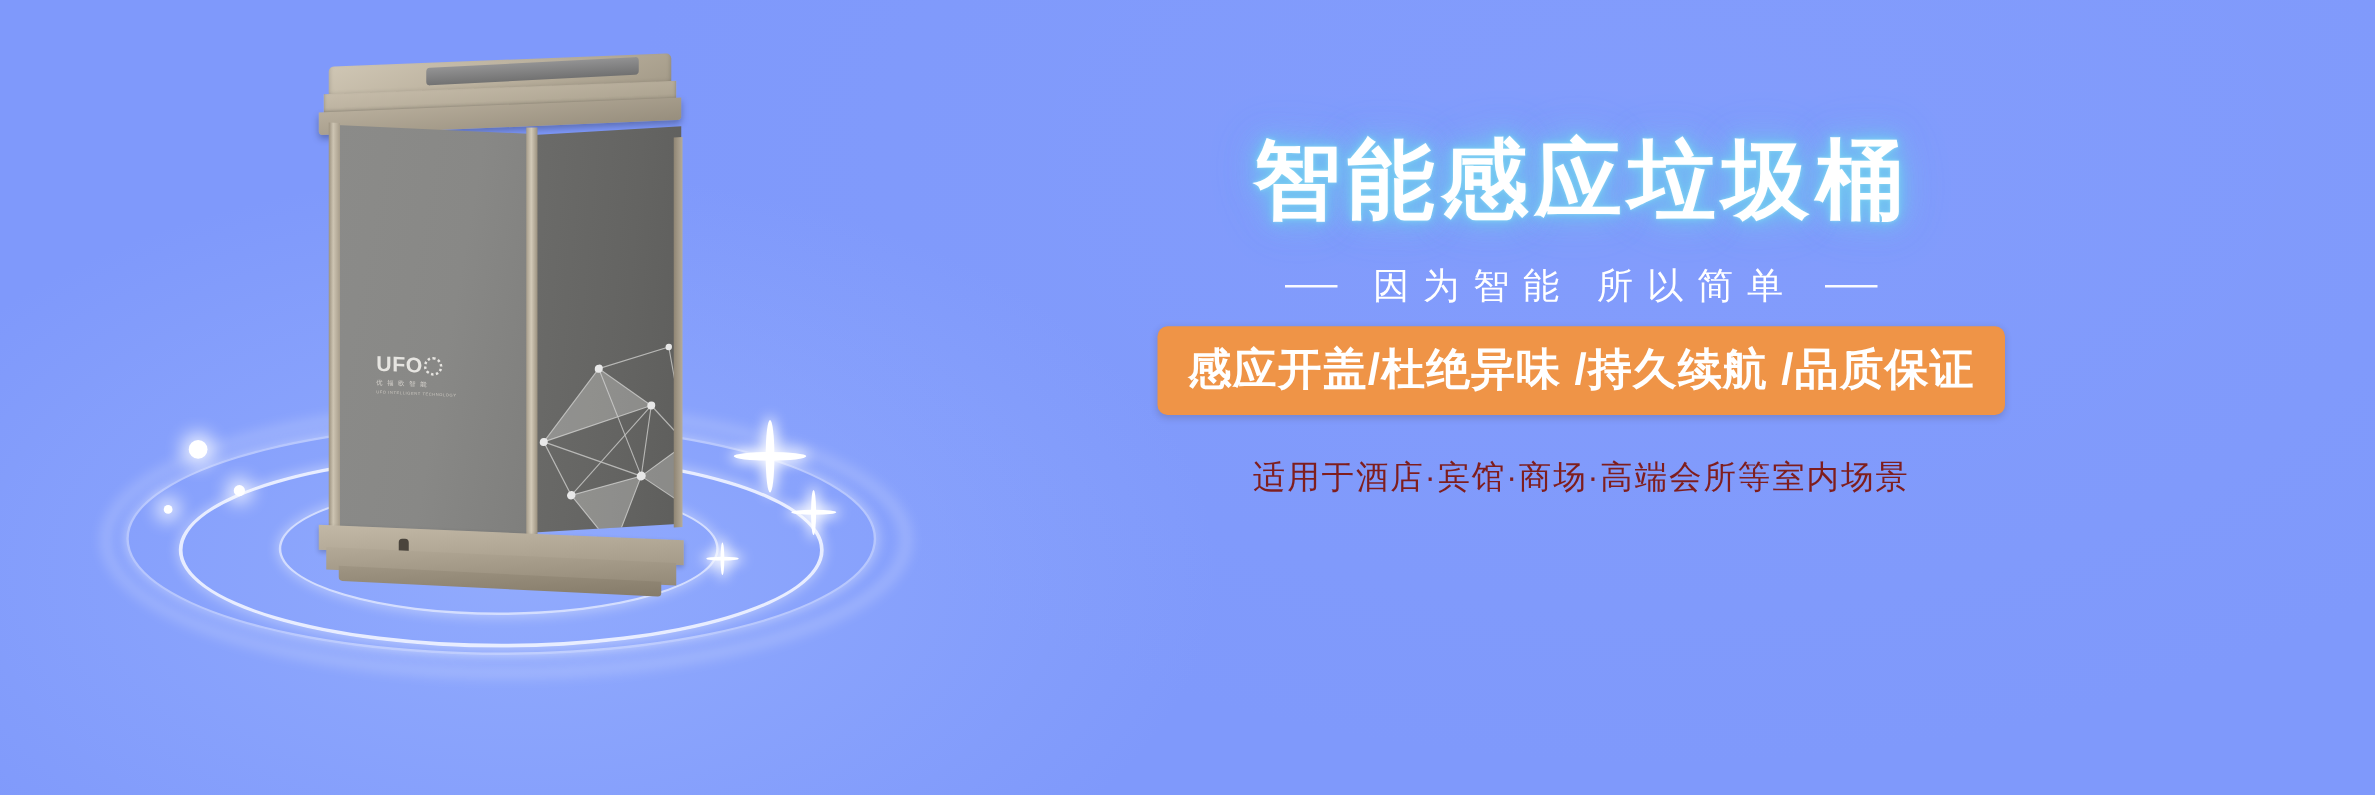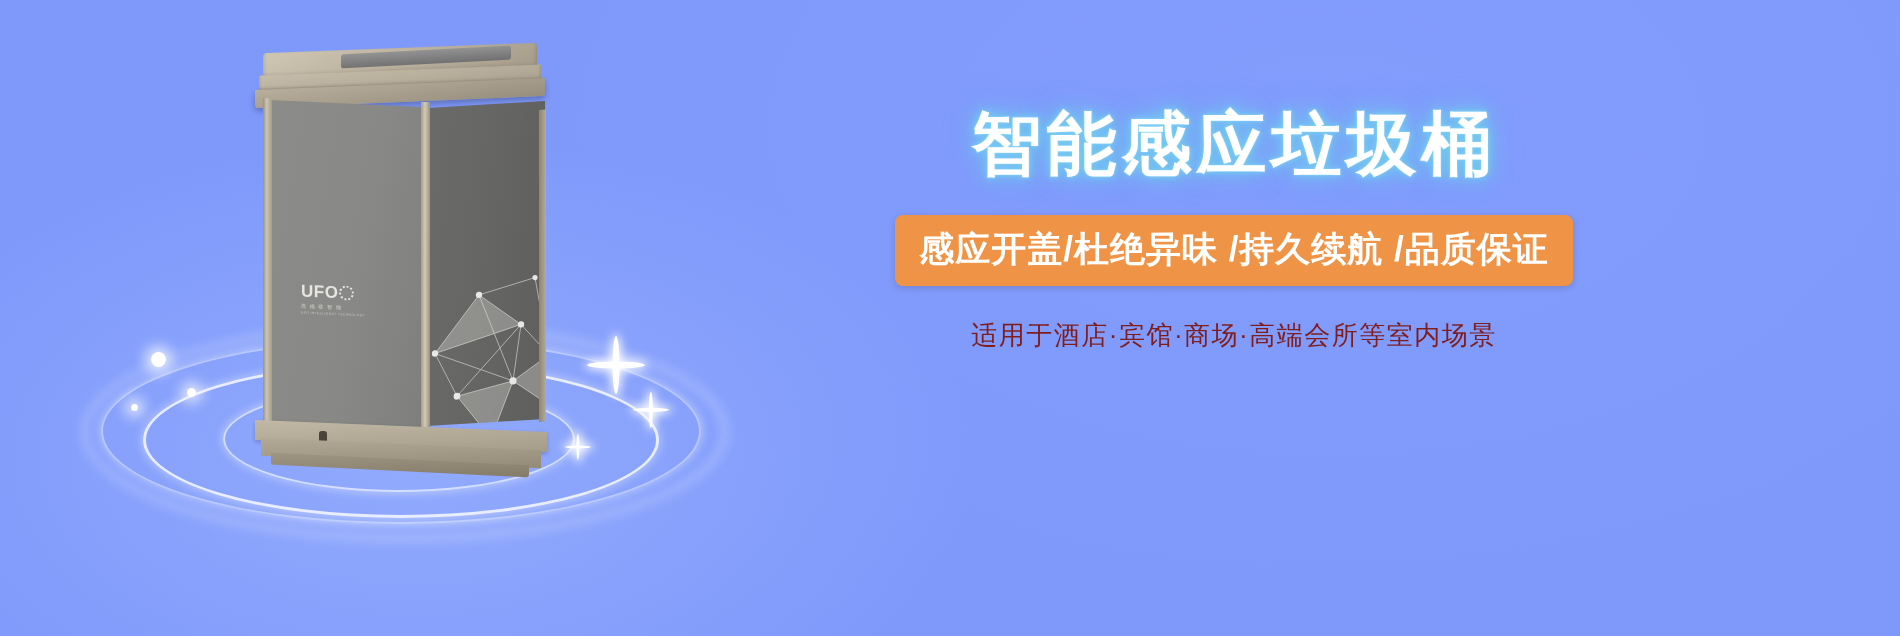--- a/index.html
+++ b/index.html
@@ -164,21 +164,21 @@
   .logo-en{
     margin-top:2px;font-size:3.2px;color:#cfcbc4;letter-spacing:.5px;
   }
 
   
   .mesh{position:absolute;left:-10px;top:150px;width:150px;height:190px;opacity:.85;}
 
   
   #textblock{
     position:absolute;
-    left:704px; top:95px;
+    left:735px; top:95px;
     width:1060px; height:420px;
     text-align:center;
   }
 
   .title{
     font-size:70px;
     font-weight:700;
     color:#ffffff;
     letter-spacing:5px;
     line-height:1;
@@ -204,21 +204,21 @@
     gap:22px;
     white-space:nowrap;
   }
   .dash{
     display:inline-block;
     width:42px;height:2px;background:#ffffff;opacity:.95;
     flex:0 0 auto;
   }
   .subtitle-text{padding-left:6px;}
 
-  .badge-wrap{margin-top:36px;display:flex;justify-content:center;}
+  .badge-wrap{margin-top:12px;display:flex;justify-content:center;}
   .badge{
     display:inline-block;
     background:#ef9447;
     color:#ffffff;
     font-size:35px;
     font-weight:700;
     letter-spacing:1px;
     padding:11px 24px 13px 24px;
     border-radius:8px;
     white-space:nowrap;
@@ -314,20 +314,25 @@
       <div class="base-slot"></div>
       <div class="bin-base-b"></div>
       <div class="bin-base-c"></div>
     </div>
   </div>
 
   <div id="textblock">
 
     <h1 class="title">智能感应垃圾桶</h1>
 
+    <div class="subtitle">
+      <span class="dash"></span>
+      <span class="subtitle-text">因为智能  所以简单</span>
+      <span class="dash"></span>
+    </div>
 
     <div class="badge-wrap">
       <span class="badge">感应开盖/杜绝异味 /持久续航 /品质保证</span>
     </div>
 
     <div class="caption">适用于酒店·宾馆·商场·高端会所等室内场景</div>
   </div>
 
 </div>
 

